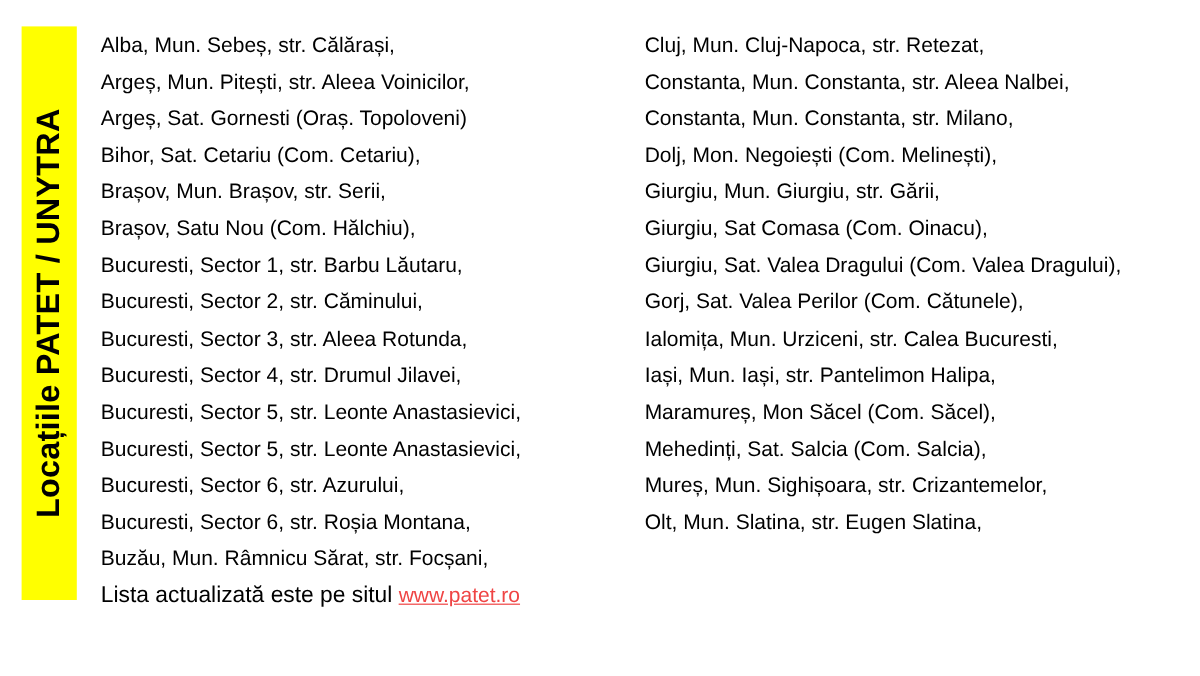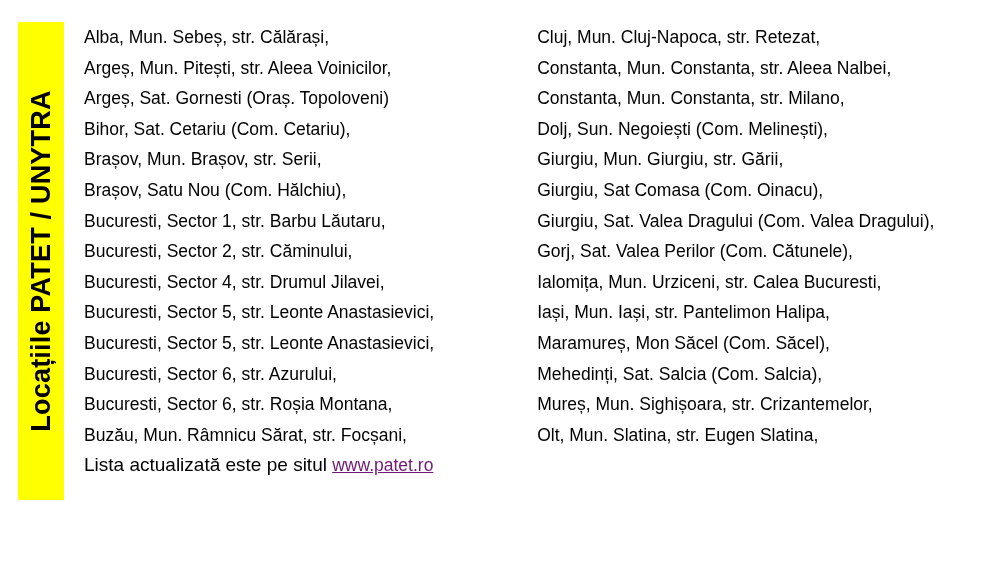--- a/index.html
+++ b/index.html
@@ -67,21 +67,21 @@
     font-weight: 400;
   }
   .line.last {
     display: block;
   }
   .inline-label {
     font-size: 19px;
     color: #000000;
   }
   .link {
-    color: #701a75;
+    color: #ef4444;
     text-decoration: underline;
     font-size: 17.5px;
     cursor: pointer;
   }
 </style>
 </head>
 <body>
 
 <div class="slide">
 
@@ -93,34 +93,35 @@
 
     <div class="column left">
       <div class="line">Alba, Mun. Sebeș, str. Călărași,</div>
       <div class="line">Argeș, Mun. Pitești, str. Aleea Voinicilor,</div>
       <div class="line">Argeș, Sat. Gornesti (Oraș. Topoloveni)</div>
       <div class="line">Bihor, Sat. Cetariu (Com. Cetariu),</div>
       <div class="line">Brașov, Mun. Brașov, str. Serii,</div>
       <div class="line">Brașov, Satu Nou (Com. Hălchiu),</div>
       <div class="line">Bucuresti, Sector 1, str. Barbu Lăutaru,</div>
       <div class="line">Bucuresti, Sector 2, str. Căminului,</div>
+      <div class="line">Bucuresti, Sector 3, str. Aleea Rotunda,</div>
       <div class="line">Bucuresti, Sector 4, str. Drumul Jilavei,</div>
       <div class="line">Bucuresti, Sector 5, str. Leonte Anastasievici,</div>
       <div class="line">Bucuresti, Sector 5, str. Leonte Anastasievici,</div>
       <div class="line">Bucuresti, Sector 6, str. Azurului,</div>
       <div class="line">Bucuresti, Sector 6, str. Roșia Montana,</div>
       <div class="line">Buzău, Mun. Râmnicu Sărat, str. Focșani,</div>
       <div class="line last"><span class="inline-label">Lista actualizată este pe situl </span><a class="link">www.patet.ro</a></div>
     </div>
 
     <div class="column right">
       <div class="line">Cluj, Mun. Cluj-Napoca, str. Retezat,</div>
       <div class="line">Constanta, Mun. Constanta, str. Aleea Nalbei,</div>
       <div class="line">Constanta, Mun. Constanta, str. Milano,</div>
-      <div class="line">Dolj, Sun. Negoiești (Com. Melinești),</div>
+      <div class="line">Dolj, Mon. Negoiești (Com. Melinești),</div>
       <div class="line">Giurgiu, Mun. Giurgiu, str. Gării,</div>
       <div class="line">Giurgiu, Sat Comasa (Com. Oinacu),</div>
       <div class="line">Giurgiu, Sat. Valea Dragului (Com. Valea Dragului),</div>
       <div class="line">Gorj, Sat. Valea Perilor (Com. Cătunele),</div>
       <div class="line">Ialomița, Mun. Urziceni, str. Calea Bucuresti,</div>
       <div class="line">Iași, Mun. Iași, str. Pantelimon Halipa,</div>
       <div class="line">Maramureș, Mon Săcel (Com. Săcel),</div>
       <div class="line">Mehedinți, Sat. Salcia (Com. Salcia),</div>
       <div class="line">Mureș, Mun. Sighișoara, str. Crizantemelor,</div>
       <div class="line">Olt, Mun. Slatina, str. Eugen Slatina,</div>

